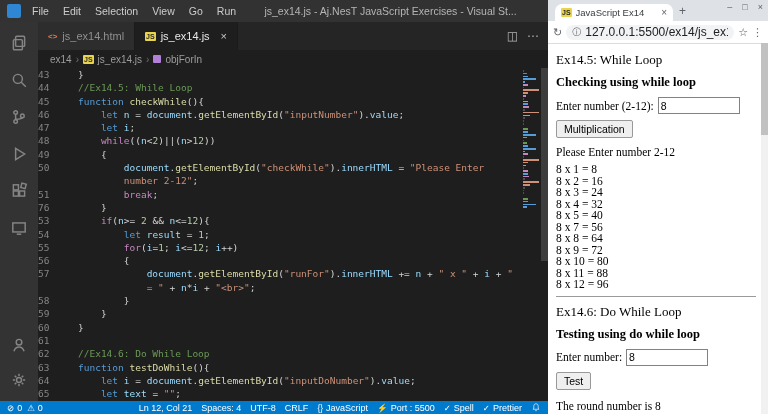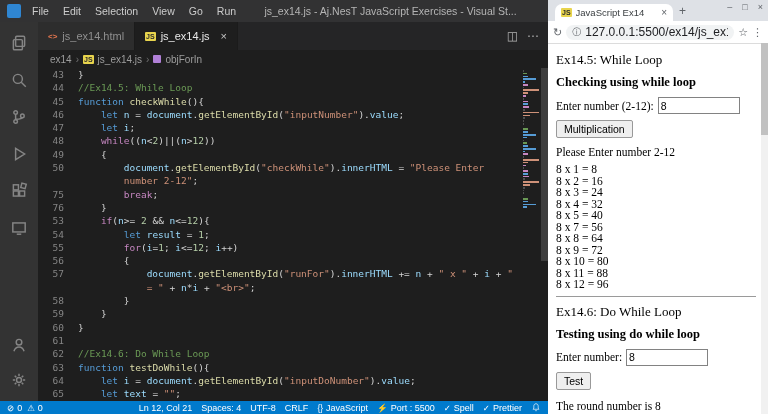--- a/index.html
+++ b/index.html
@@ -29,21 +29,21 @@
   .jsbadge{background:#e8d44d;color:#2b2b2b;font-size:7px;font-weight:bold;line-height:9px;padding:0 1px;border-radius:1px}
   .tclose{margin-left:6px;color:#c5c5c5;font-size:11px}
   .tabactions{margin-left:auto;display:flex;align-items:center;gap:9px;color:#b0b0b0;padding-right:9px;font-size:12px}
 
   .breadcrumb{flex:0 0 18px;height:18px;display:flex;align-items:center;font-size:10px;color:#9d9d9d;padding-left:12px;gap:4px;background:#1e1e1e}
   .bsep{color:#6f6f6f;font-size:10px}
   .bsym{width:8px;height:8px;background:#b180d7;border-radius:1px;display:inline-block}
 
   .editor{flex:1;position:relative;overflow:hidden;font-family:"DejaVu Sans Mono","Liberation Mono",monospace;font-size:9.5px;line-height:13.3px;background:#1e1e1e}
   .crow{display:flex;height:13.3px}
-  .ln{flex:0 0 26px;text-align:right;color:#858585}
+  .ln{flex:0 0 26px;text-align:left;color:#858585}
   .cl{padding-left:14px;white-space:pre}
   .tk-c{color:#6a9955}.tk-k{color:#569cd6}.tk-w{color:#c586c0}.tk-f{color:#dcdcaa}
   .tk-v{color:#9cdcfe}.tk-s{color:#ce9178}.tk-m{color:#b5cea8}.tk-p{color:#d4d4d4}
   .minimap{position:absolute;right:9px;top:2px;width:16px}
   .mmline{height:1.7px;margin-bottom:1.1px;background:rgba(200,200,200,.3)}
   .vscroll{position:absolute;right:0;top:0;width:7px;height:100%}
   .vthumb{position:absolute;top:0;height:58%;width:100%;background:rgba(121,121,121,.35)}
 
   .statusbar{flex:0 0 13px;height:13px;background:#007acc;color:#fff;display:flex;align-items:center;font-size:9px;padding:0 7px;white-space:nowrap}
   .sleft{display:flex;gap:5px;align-items:center}
@@ -214,21 +214,21 @@
               </div>
               <div class="crow">
                 <span class="ln">50</span>
                 <span class="cl"><span class="tk-p">        </span><span class="tk-v">document</span><span class="tk-p">.</span><span class="tk-f">getElementById</span><span class="tk-p">(</span><span class="tk-s">"checkWhile"</span><span class="tk-p">).</span><span class="tk-v">innerHTML</span><span class="tk-p"> = </span><span class="tk-s">"Please Enter</span></span>
               </div>
               <div class="crow">
                 <span class="ln"></span>
                 <span class="cl"><span class="tk-p">        </span><span class="tk-s">number 2-12"</span><span class="tk-p">;</span></span>
               </div>
               <div class="crow">
-                <span class="ln">75</span>
+                <span class="ln">51</span>
                 <span class="cl"><span class="tk-p">        </span><span class="tk-w">break</span><span class="tk-p">;</span></span>
               </div>
               <div class="crow">
                 <span class="ln">76</span>
                 <span class="cl"><span class="tk-p">    }</span></span>
               </div>
               <div class="crow">
                 <span class="ln">53</span>
                 <span class="cl"><span class="tk-p">    </span><span class="tk-w">if</span><span class="tk-p">(</span><span class="tk-v">n</span><span class="tk-p">&gt;= </span><span class="tk-m">2</span><span class="tk-p"> &amp;&amp; </span><span class="tk-v">n</span><span class="tk-p">&lt;=</span><span class="tk-m">12</span><span class="tk-p">){</span></span>
               </div>

